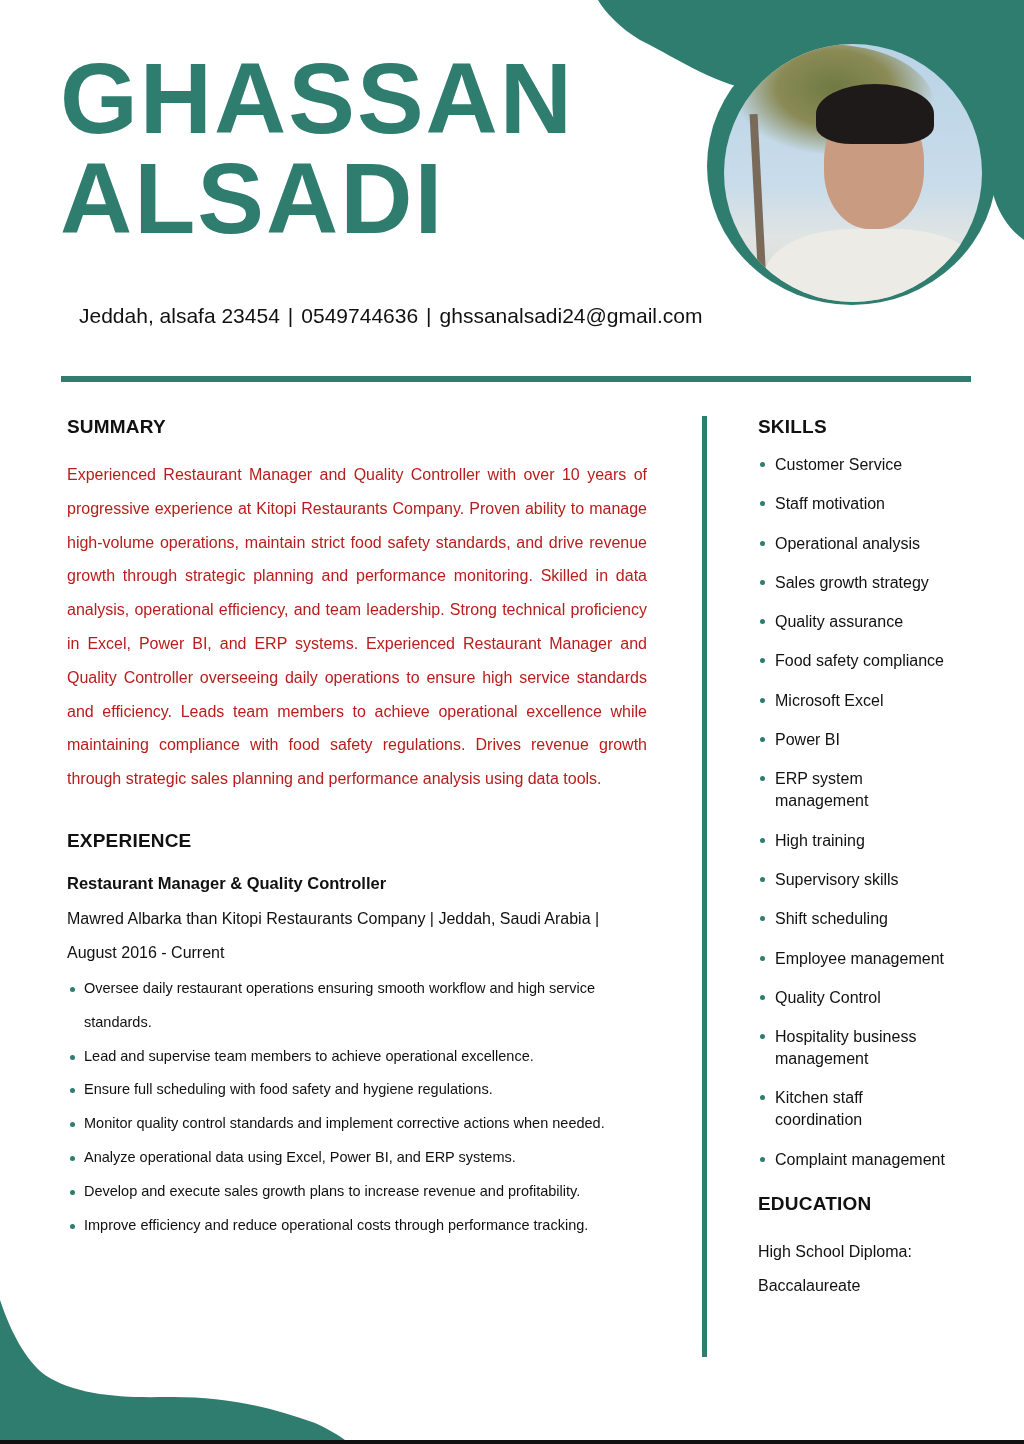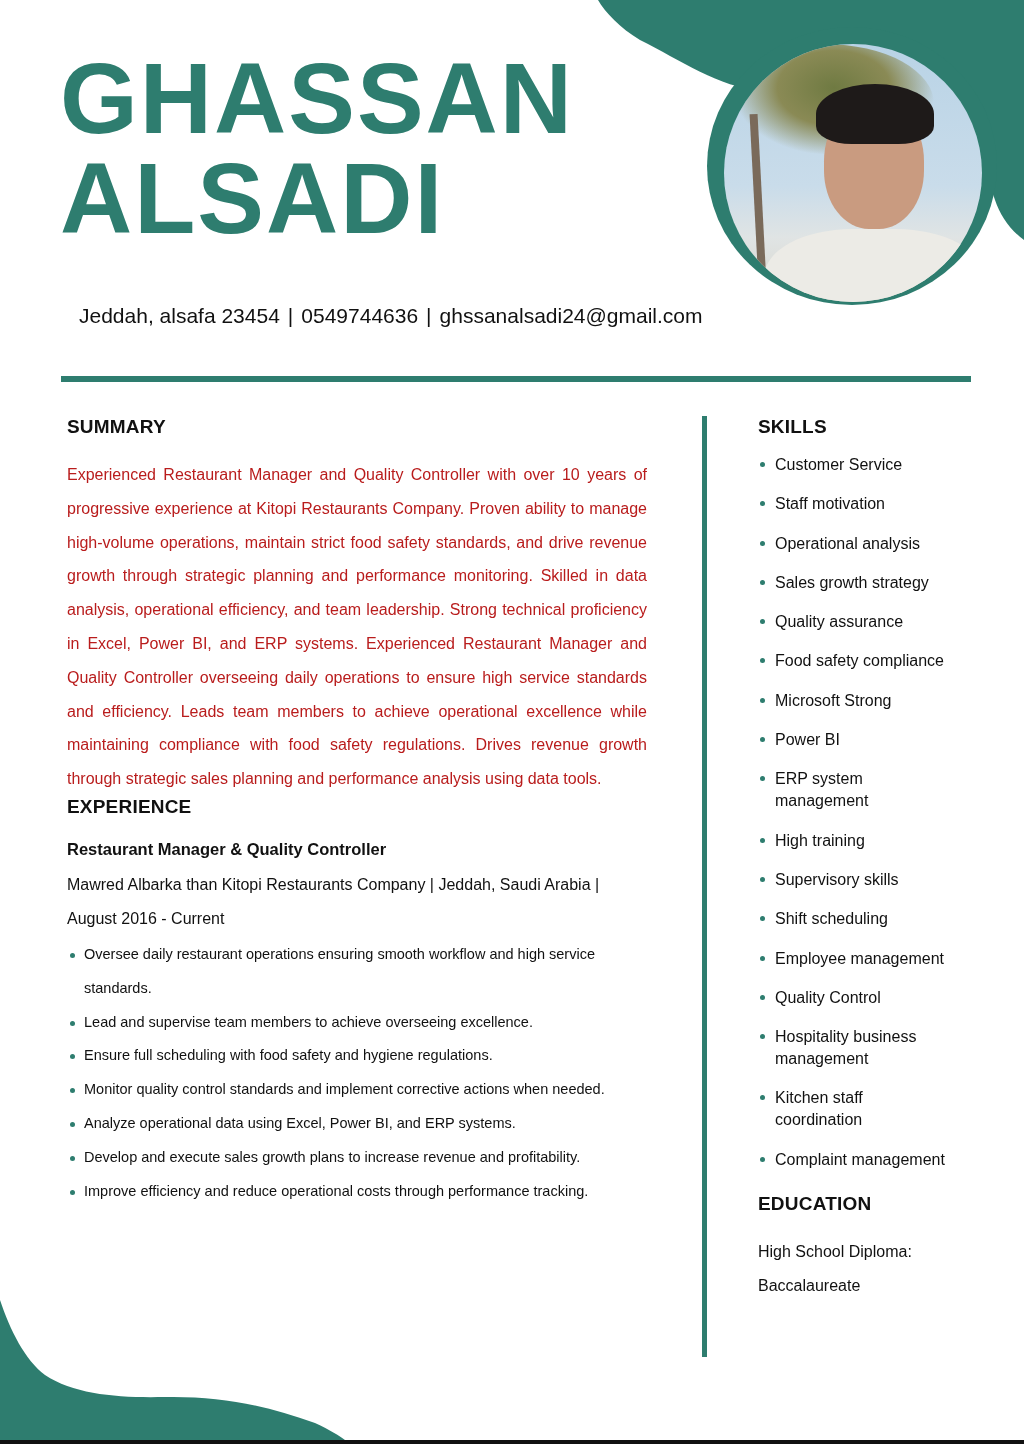--- a/index.html
+++ b/index.html
@@ -34,21 +34,21 @@
     .contact { position: absolute; left: 61px; top: 304px; font-size: 21px; color: #111; margin-left: 18px; }
     .contact .sep { margin: 0 8px; }
 
     .hr { position: absolute; left: 61px; top: 376px; width: 910px; height: 6px; background: #2e7d6f; }
     .vr { position: absolute; left: 702px; top: 416px; width: 5px; height: 941px; background: #2e7d6f; }
 
     .left { position: absolute; left: 67px; top: 416px; width: 580px; }
     .h2 { font-weight: 700; font-size: 19px; color: #111; letter-spacing: 0.2px; }
     .summary-text { margin-top: 20px; font-size: 16px; line-height: 33.8px; text-align: justify; color: #b91c1c; }
 
-    .exp-h { }
+    .exp-h { margin-top: 34px; }
     .job-title { margin-top: 22px; font-weight: 700; font-size: 16.5px; color: #111; }
     .job-meta { margin-top: 9px; font-size: 16px; line-height: 34px; color: #111; }
     .bullets { list-style: none; margin-top: 2px; }
     .bullets li { position: relative; padding-left: 17px; font-size: 14.5px; line-height: 33.8px; color: #111; }
     .bullets li .dot { position: absolute; left: 3px; top: 15px; width: 5px; height: 5px; border-radius: 50%; background: #2e7d6f; }
 
     .right { position: absolute; left: 758px; top: 416px; width: 220px; }
     .skills { list-style: none; margin-top: 16px; }
     .skills li { position: relative; padding-left: 17px; font-size: 16px; line-height: 22px; color: #111; margin-bottom: 17.3px; }
     .skills li .dot { position: absolute; left: 2px; top: 8px; width: 5px; height: 5px; border-radius: 50%; background: #2e7d6f; }
@@ -93,42 +93,42 @@
     <p class="summary-text">Experienced Restaurant Manager and Quality Controller with over 10 years of progressive experience at Kitopi Restaurants Company. Proven ability to manage high-volume operations, maintain strict food safety standards, and drive revenue growth through strategic planning and performance monitoring. Skilled in data analysis, operational efficiency, and team leadership. Strong technical proficiency in Excel, Power BI, and ERP systems. Experienced Restaurant Manager and Quality Controller overseeing daily operations to ensure high service standards and efficiency. Leads team members to achieve operational excellence while maintaining compliance with food safety regulations. Drives revenue growth through strategic sales planning and performance analysis using data tools.</p>
   </section>
 
   <section class="exp-h">
     <div class="h2">EXPERIENCE</div>
     <div>
       <div class="job-title">Restaurant Manager &amp; Quality Controller</div>
       <div class="job-meta">Mawred Albarka than Kitopi Restaurants Company | Jeddah, Saudi Arabia | August 2016 - Current</div>
       <ul class="bullets">
         <li><span class="dot"></span><span>Oversee daily restaurant operations ensuring smooth workflow and high service standards.</span></li>
-        <li><span class="dot"></span><span>Lead and supervise team members to achieve overseeing excellence.</span></li>
+        <li><span class="dot"></span><span>Lead and supervise team members to achieve operational excellence.</span></li>
         <li><span class="dot"></span><span>Ensure full scheduling with food safety and hygiene regulations.</span></li>
         <li><span class="dot"></span><span>Monitor quality control standards and implement corrective actions when needed.</span></li>
         <li><span class="dot"></span><span>Analyze operational data using Excel, Power BI, and ERP systems.</span></li>
         <li><span class="dot"></span><span>Develop and execute sales growth plans to increase revenue and profitability.</span></li>
         <li><span class="dot"></span><span>Improve efficiency and reduce operational costs through performance tracking.</span></li>
       </ul>
     </div>
   </section>
 </div>
 
 <div class="right">
   <section>
     <div class="h2">SKILLS</div>
     <ul class="skills">
       <li><span class="dot"></span><span>Customer Service</span></li>
       <li><span class="dot"></span><span>Staff motivation</span></li>
       <li><span class="dot"></span><span>Operational analysis</span></li>
       <li><span class="dot"></span><span>Sales growth strategy</span></li>
       <li><span class="dot"></span><span>Quality assurance</span></li>
       <li><span class="dot"></span><span>Food safety compliance</span></li>
-      <li><span class="dot"></span><span>Microsoft Strong</span></li>
+      <li><span class="dot"></span><span>Microsoft Excel</span></li>
       <li><span class="dot"></span><span>Power BI</span></li>
       <li style="width:140px"><span class="dot"></span><span>ERP system management</span></li>
       <li><span class="dot"></span><span>High training</span></li>
       <li><span class="dot"></span><span>Supervisory skills</span></li>
       <li><span class="dot"></span><span>Shift scheduling</span></li>
       <li><span class="dot"></span><span>Employee management</span></li>
       <li><span class="dot"></span><span>Quality Control</span></li>
       <li style="width:190px"><span class="dot"></span><span>Hospitality business management</span></li>
       <li style="width:140px"><span class="dot"></span><span>Kitchen staff coordination</span></li>
       <li><span class="dot"></span><span>Complaint management</span></li>

